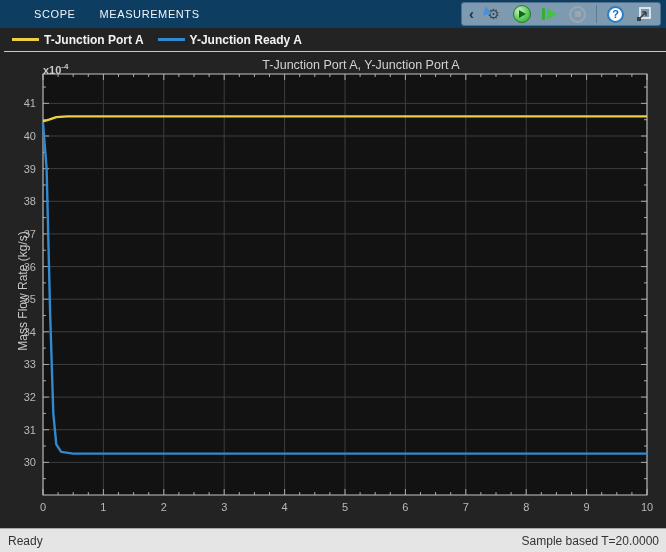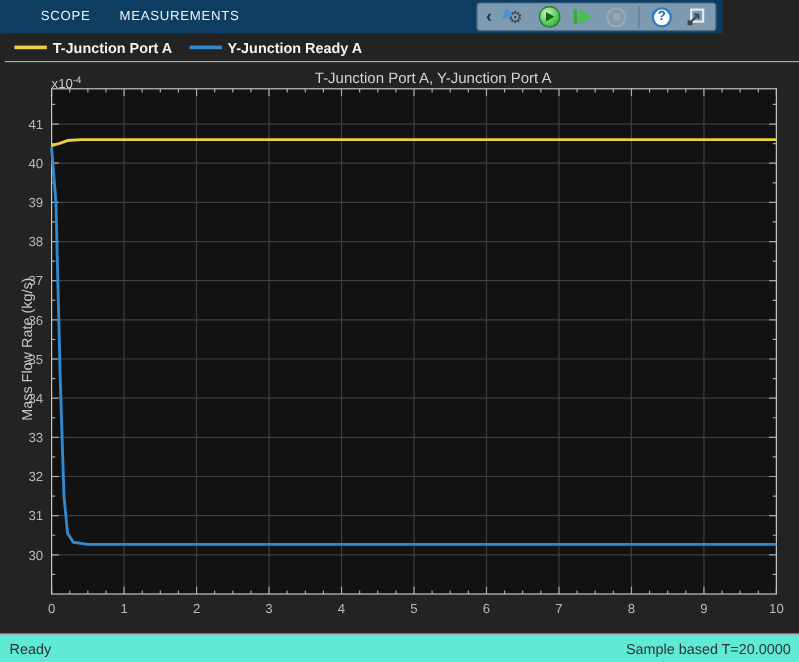--- a/index.html
+++ b/index.html
@@ -1,21 +1,21 @@
 <!DOCTYPE html>
 <html><head>
 <meta charset="utf-8">
 <style>
   * { margin:0; padding:0; box-sizing:border-box; }
   html,body { width:666px; height:552px; overflow:hidden; background:#232323;
               font-family:"Liberation Sans", sans-serif; }
   .window { position:relative; width:666px; height:552px; }
 
   
-  .tabbar { position:absolute; top:0; left:0; width:602px; height:28px;
+  .tabbar { position:absolute; top:0; left:0; width:666px; height:28px;
             background:#0e3d62; display:flex; align-items:center; }
   .tab { color:#f0f4f8; font-size:11px; letter-spacing:0.6px; padding:0 12px;
          height:28px; display:flex; align-items:center; cursor:default; }
   .tab.first { margin-left:22px; }
   .toolstrip { position:absolute; right:5px; top:2px; height:24px;
                background:#7d9ab0; border:1px solid #4f6f8a; border-radius:3px;
                display:flex; align-items:center; padding:0 7px; gap:9px; }
   .chev { color:#1d3040; font-size:15px; font-weight:bold; line-height:22px; margin-right:1px; }
   .icbtn { width:19px; height:19px; display:flex; align-items:center; justify-content:center; position:relative; }
   .ic-settings { font-size:14px; color:#3f4549; }
@@ -43,29 +43,29 @@
                background:#232323; border-bottom:1px solid #c9c9c9;
                display:flex; align-items:center; padding-left:8px; }
   .legend-item { display:flex; align-items:center; margin-right:14px; }
   .legend-swatch { width:27px; height:3px; margin-right:5px; }
   .legend-label { color:#f2f2f2; font-size:12px; font-weight:bold; }
 
   
   .plot-region { position:absolute; top:52px; left:0; width:666px; height:476px; background:#232323; }
   .plot-title { position:absolute; left:59px; top:6px; width:604px; text-align:center;
                 color:#d2d2d2; font-size:12.5px; }
-  .multiplier { position:absolute; left:43px; top:10px; color:#c8c8c8; font-size:11px; font-weight:normal; }
+  .multiplier { position:absolute; left:43px; top:10px; color:#c8c8c8; font-size:11px; font-weight:bold; }
   .multiplier sup { font-size:8px; }
   .ylabel { position:absolute; left:-57px; top:232px; width:160px; text-align:center;
             color:#c8c8c8; font-size:12px; transform:rotate(-90deg); }
   svg text { font-family:"Liberation Sans", sans-serif; }
 
   
   .statusbar { position:absolute; top:528px; left:0; width:666px; height:24px;
-               background:#5eead4; border-top:1px solid #a8a8a8;
+               background:#e5e5e5; border-top:1px solid #a8a8a8;
                display:flex; align-items:center; color:#333; font-size:12px; }
   .status-left { margin-left:8px; flex:1; }
   .status-right { display:flex; gap:3px; margin-right:7px; }
 </style>
 </head>
 <body>
 
 <div class="window">
 
   <div class="tabbar">

